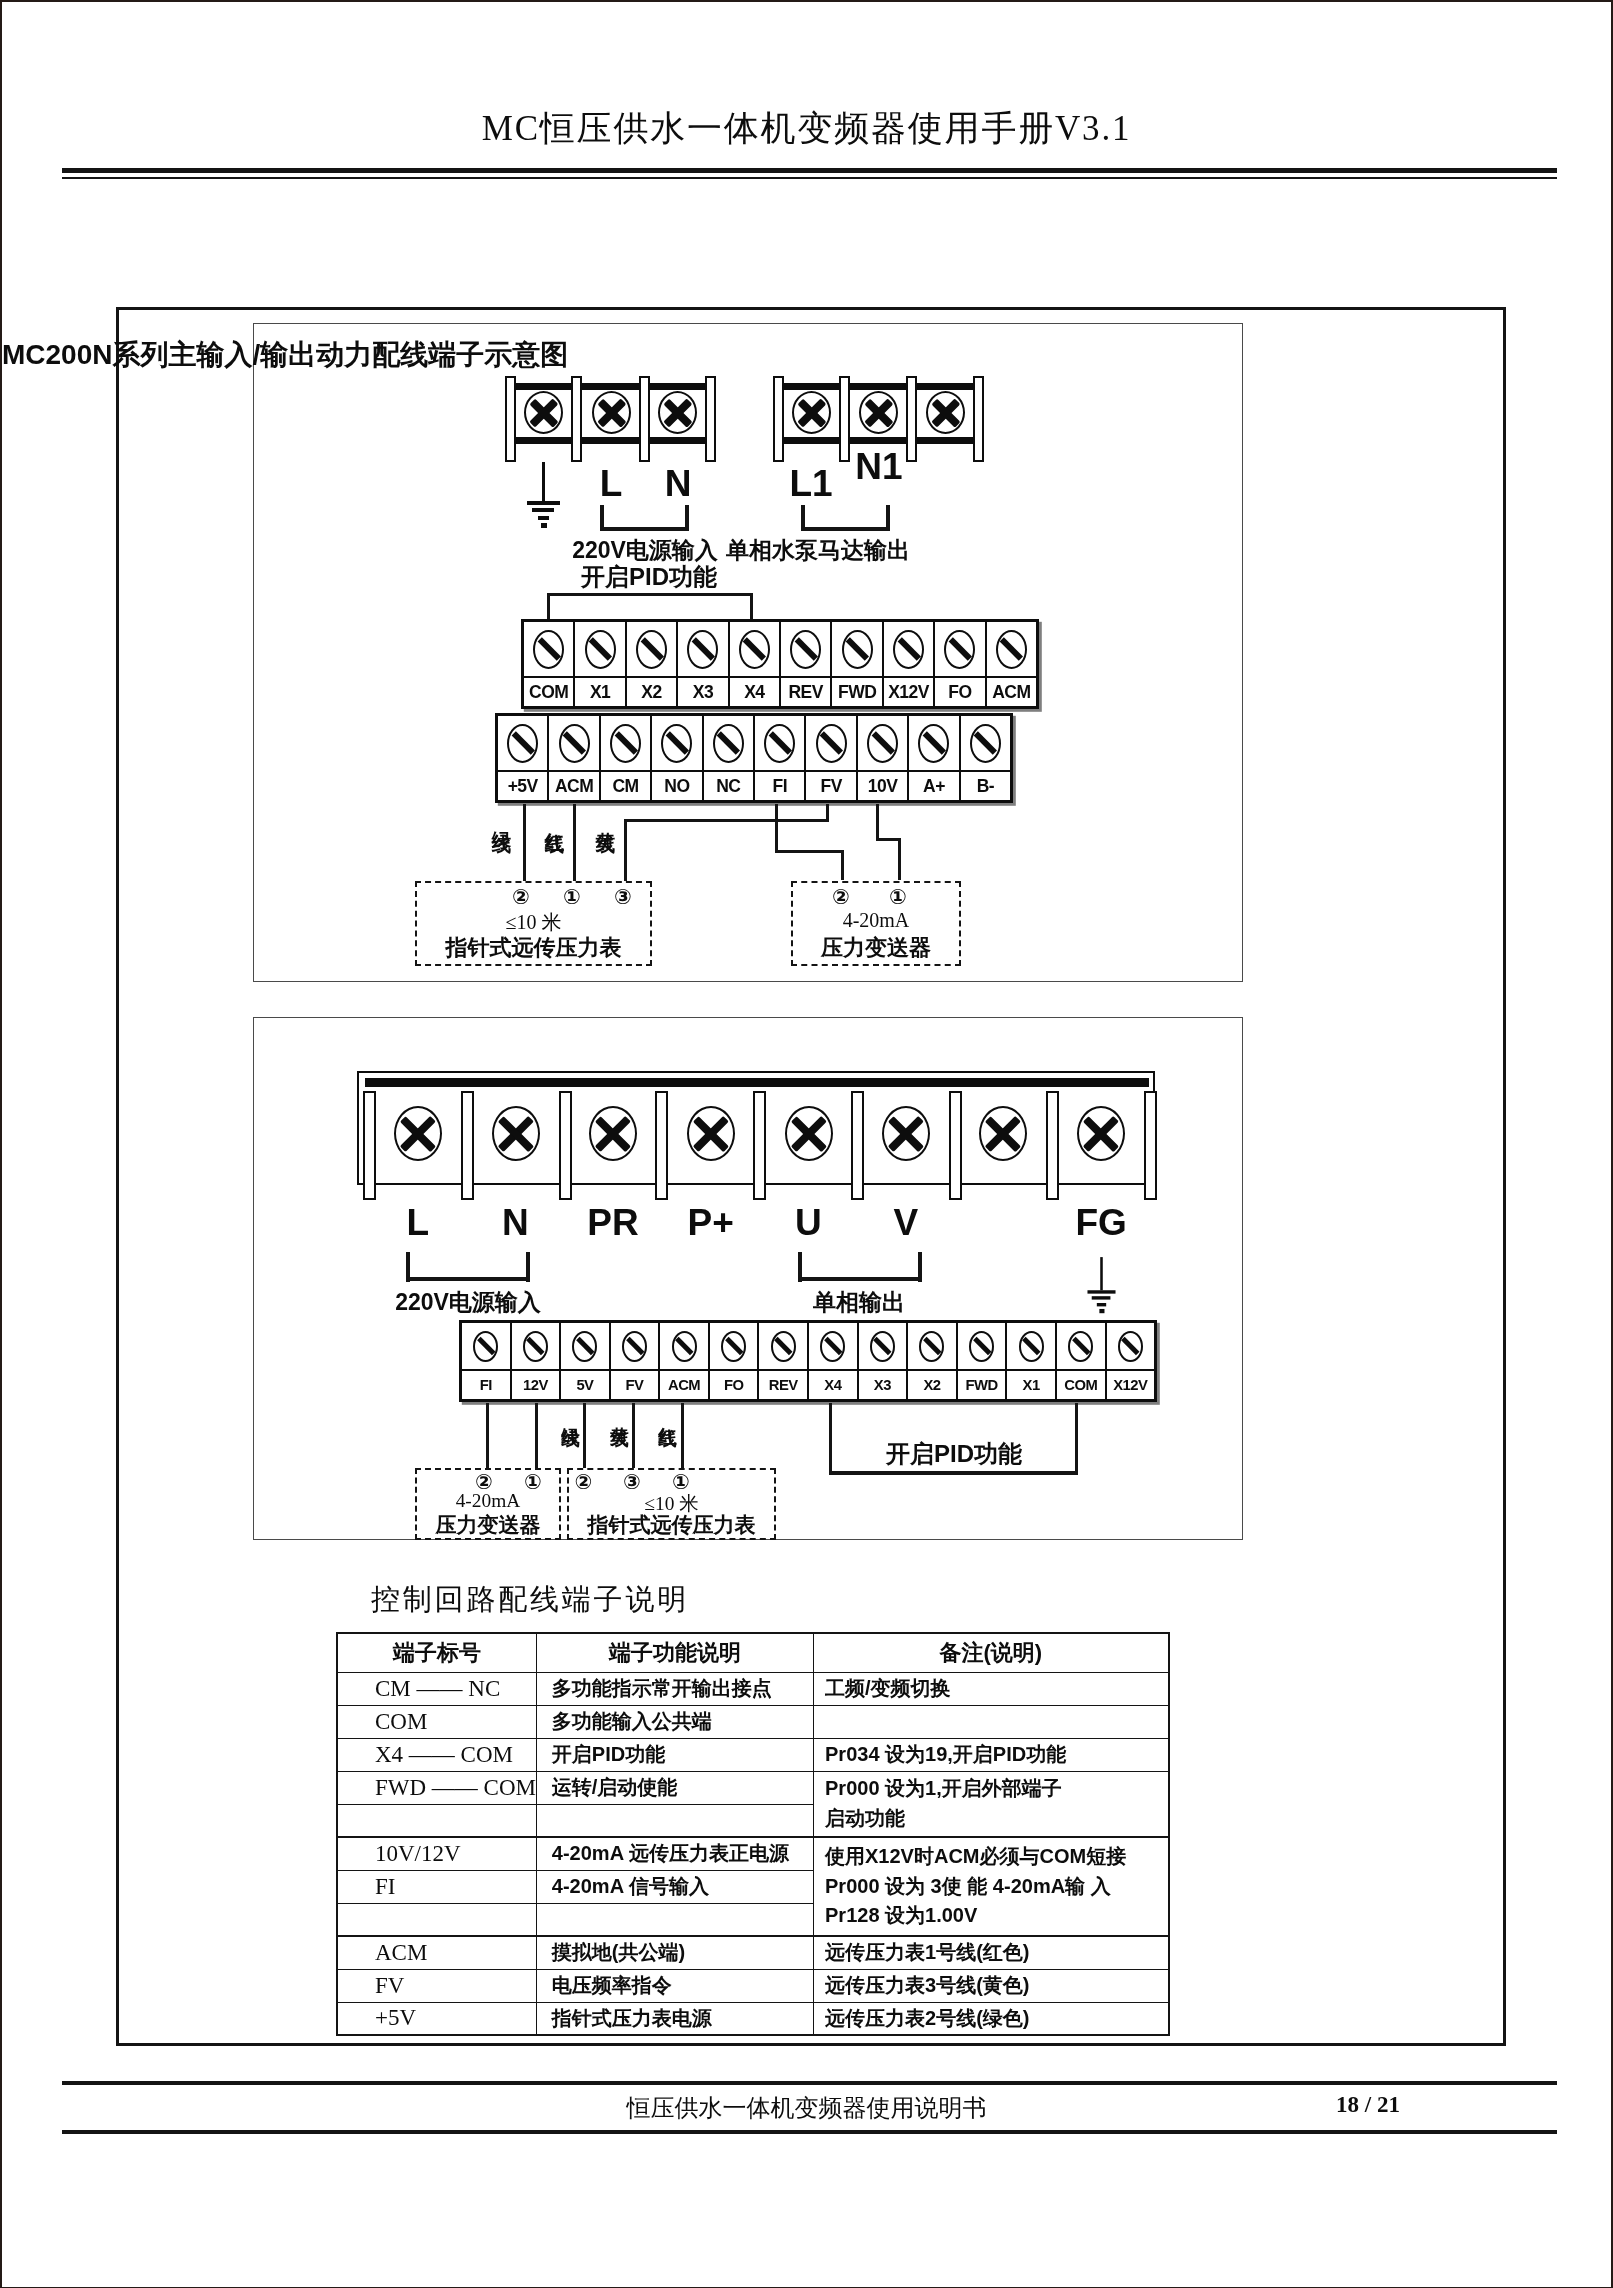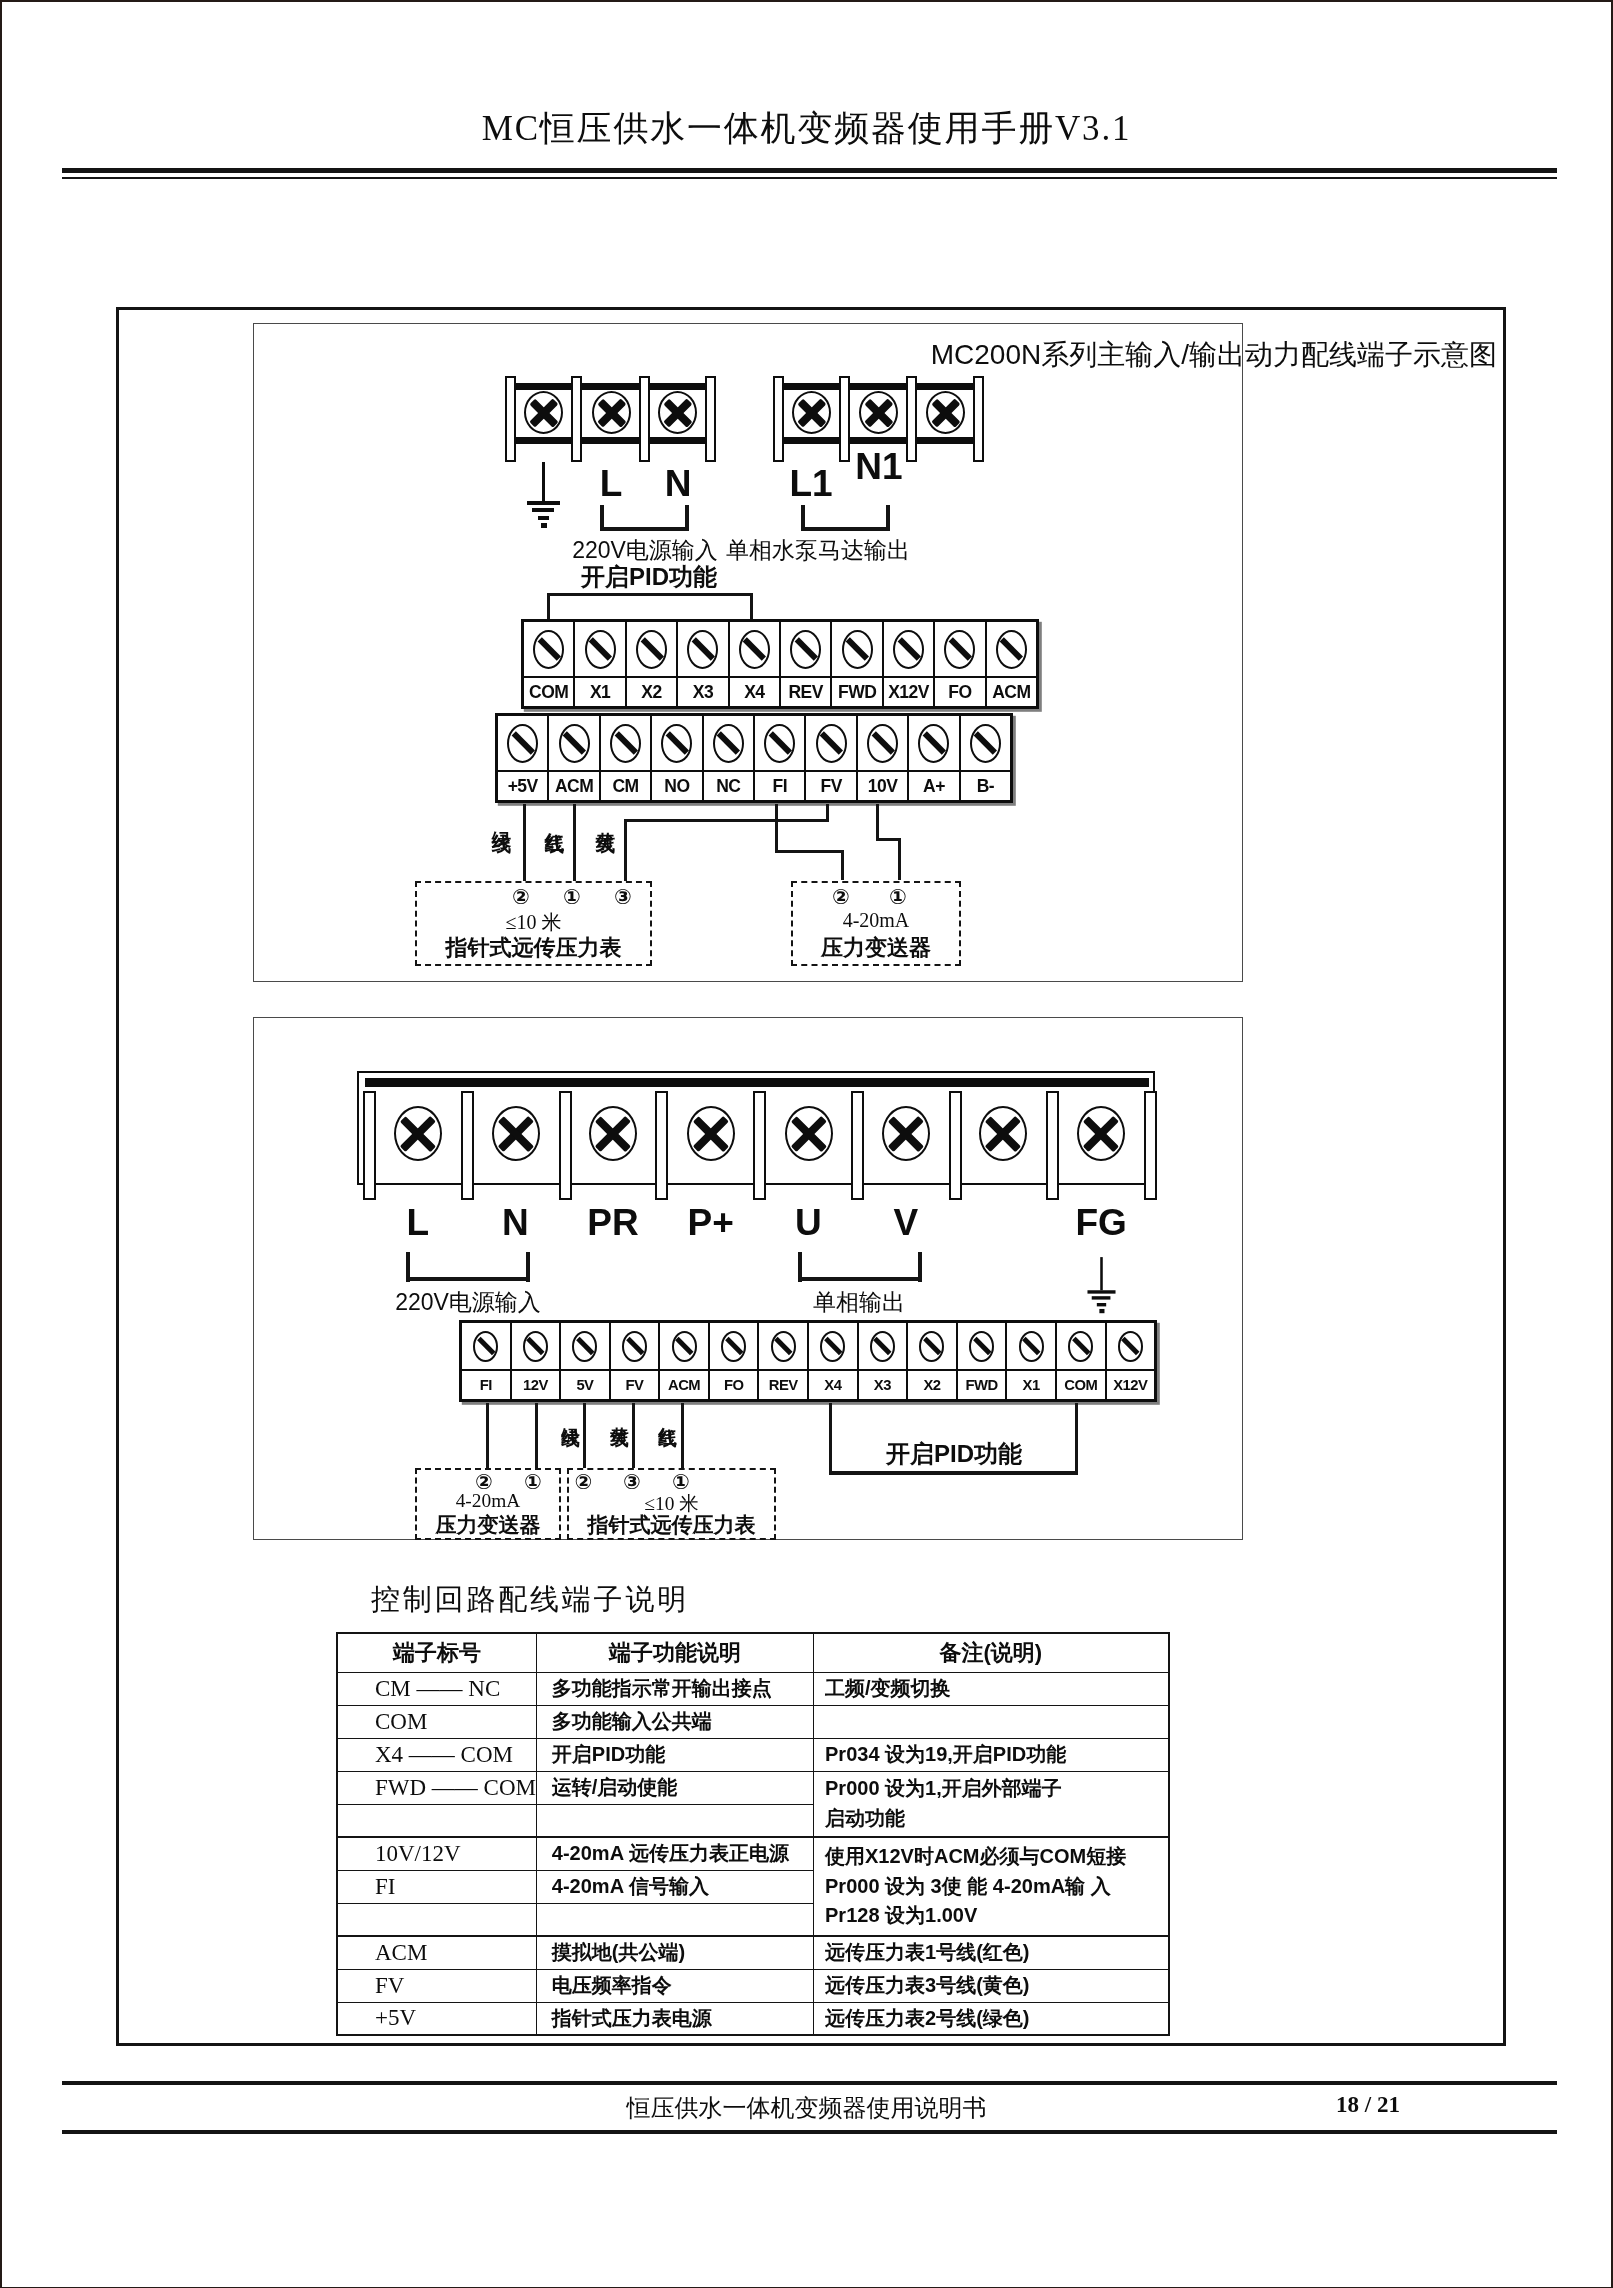--- a/index.html
+++ b/index.html
@@ -36,35 +36,35 @@
   .ss{display:block;border:2.8px solid #0d0d0d;border-radius:50%;position:relative;box-sizing:border-box}
   .trow.r1 .ss,.trow.r2 .ss{width:31px;height:39px}
   .trow.strip .ss{width:25px;height:31px}
   .ss::after{content:"";position:absolute;left:50%;top:50%;width:5.5px;height:76%;background:#0d0d0d;
              transform:translate(-50%,-50%) rotate(-45deg)}
   .trow.strip .ss::after{width:4.6px}
   
   .plab{position:absolute;font-weight:bold;font-size:37px;text-align:center;width:83px;transform:translateX(-50%)}
   .plabels{position:absolute;display:flex}
   .plabels span{flex:1;text-align:center;font-weight:bold;font-size:37px;white-space:nowrap}
-  .cap{position:absolute;font-weight:normal;font-size:23px;text-align:center;width:258px;transform:translateX(-50%);white-space:nowrap}
+  .cap{position:absolute;font-weight:bold;font-size:23px;text-align:center;width:258px;transform:translateX(-50%);white-space:nowrap}
   .pidcap{position:absolute;font-weight:bold;font-size:24px;text-align:center;width:277px;transform:translateX(-50%);white-space:nowrap}
   .vt{position:absolute;writing-mode:vertical-rl;text-orientation:upright;font-size:19.4px;font-weight:bold;letter-spacing:1.8px}
   .num{position:absolute;font-size:21px;font-weight:bold}
   .dline{position:absolute;left:0;right:0;text-align:center;white-space:nowrap}
   
   .gnd{position:absolute;width:37px;height:68px}
   .gnd b{position:absolute;background:#0d0d0d;display:block}
   .gnd .st{left:16.6px;top:0;width:3.7px;height:39px}
   .gnd .g1{left:1.8px;top:39px;width:33px;height:3.7px}
   .gnd .g2{left:7.4px;top:46px;width:22px;height:3.7px}
   .gnd .g3{left:13px;top:54px;width:11px;height:3.7px}
   .gnd .g4{left:15.7px;top:61px;width:6.5px;height:4.6px}
   
-  .dtitle{position:absolute;font-weight:normal;font-size:28px;text-align:right;left:0;width:1495px;white-space:nowrap}
+  .dtitle{position:absolute;font-weight:bold;font-size:28px;text-align:left;left:0;width:1495px;white-space:nowrap}
   
   .ttl{position:absolute;font-weight:normal;font-size:29px;letter-spacing:2.8px}
   table.spec{position:absolute;border-collapse:collapse;background:#fff}
   table.spec td{border:1.8px solid #141414;height:33px;padding:0;vertical-align:middle;box-sizing:border-box}
   table.spec{border:2.8px solid #141414}
   table.spec tr.hd td{height:39px;font-weight:bold;font-size:22px;text-align:center}
   td.c1{font-family:"Liberation Serif","DejaVu Serif",serif;font-size:23px;padding-left:37px !important;white-space:nowrap}
   td.c2{font-weight:bold;font-size:20px;padding-left:14.8px !important;white-space:nowrap}
   td.c3{font-weight:bold;font-size:20px;padding-left:11px !important}
   td.c3 div{line-height:29.5px;white-space:nowrap}

